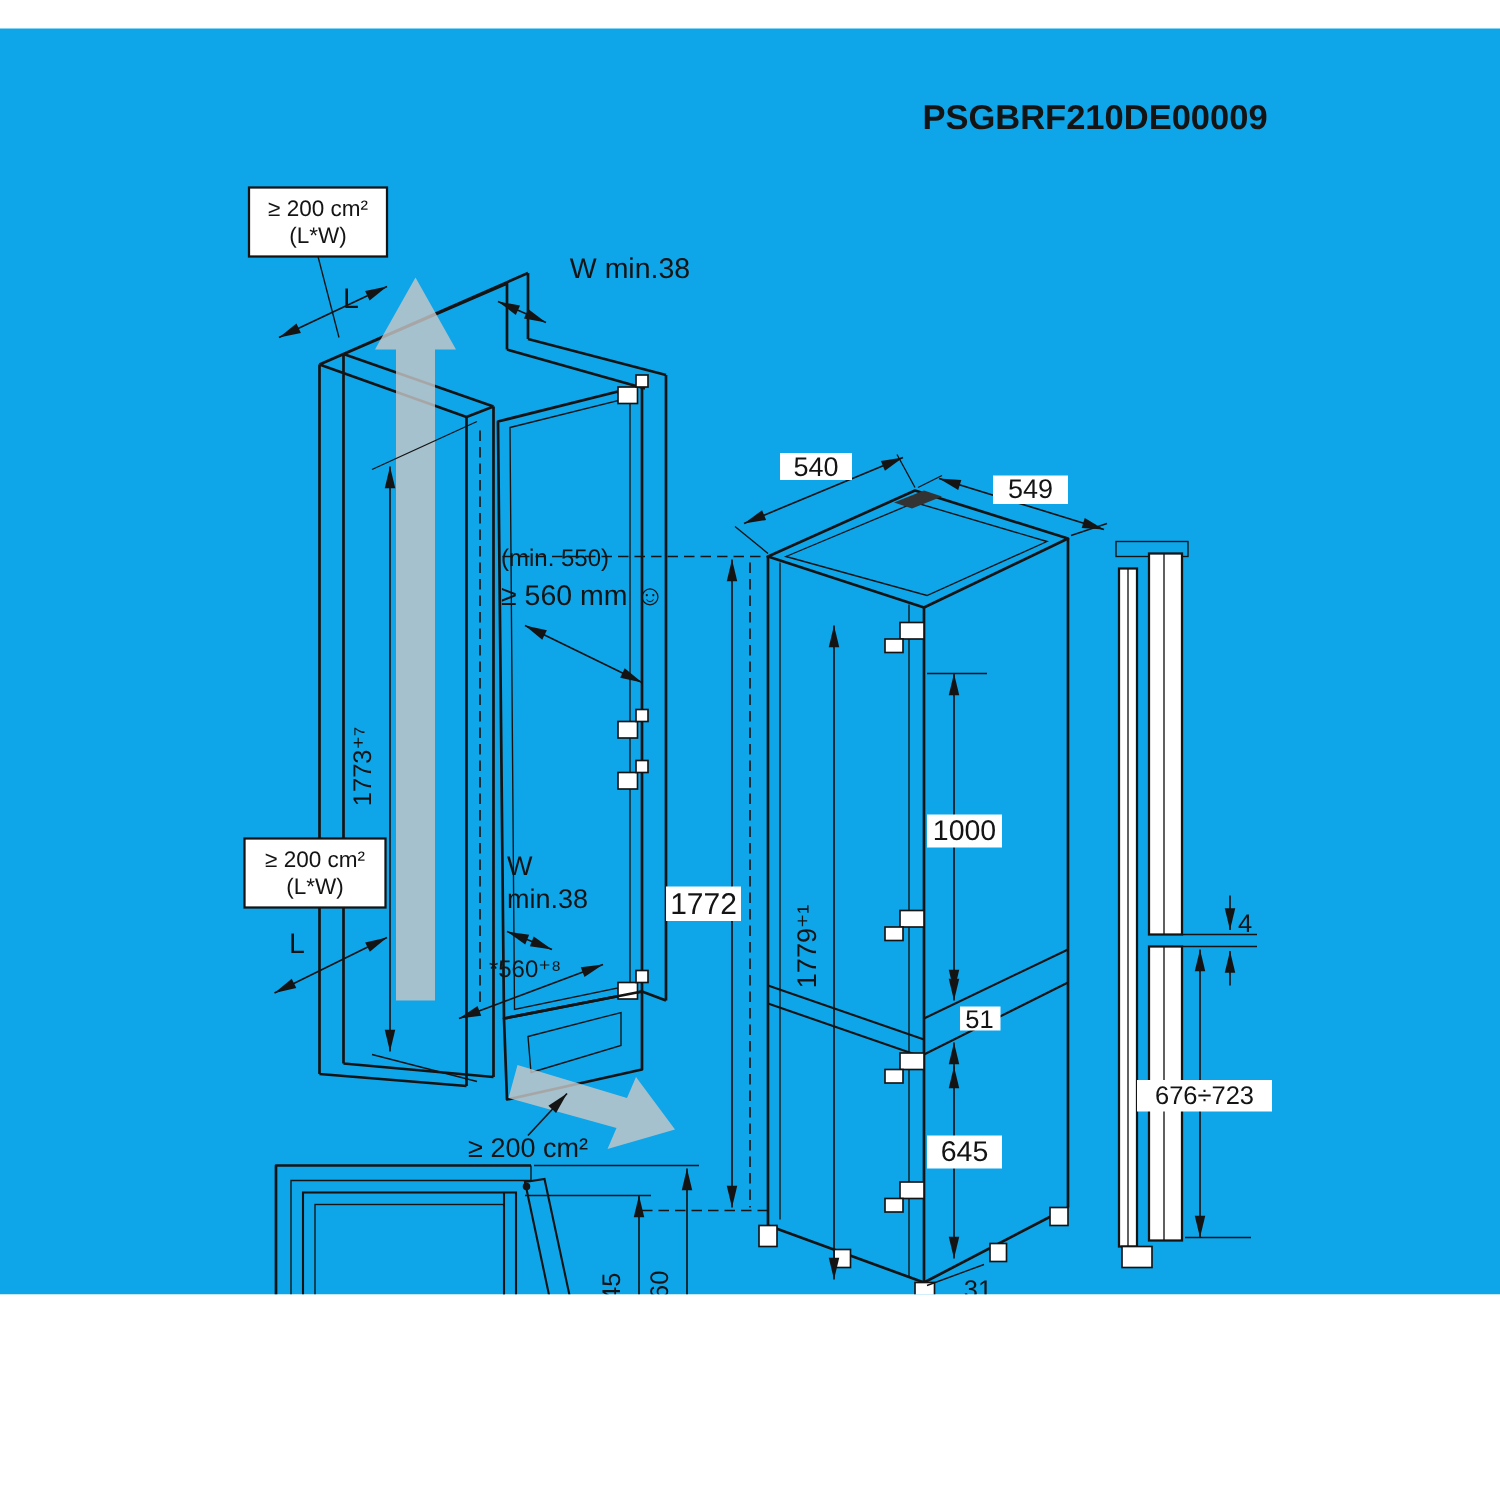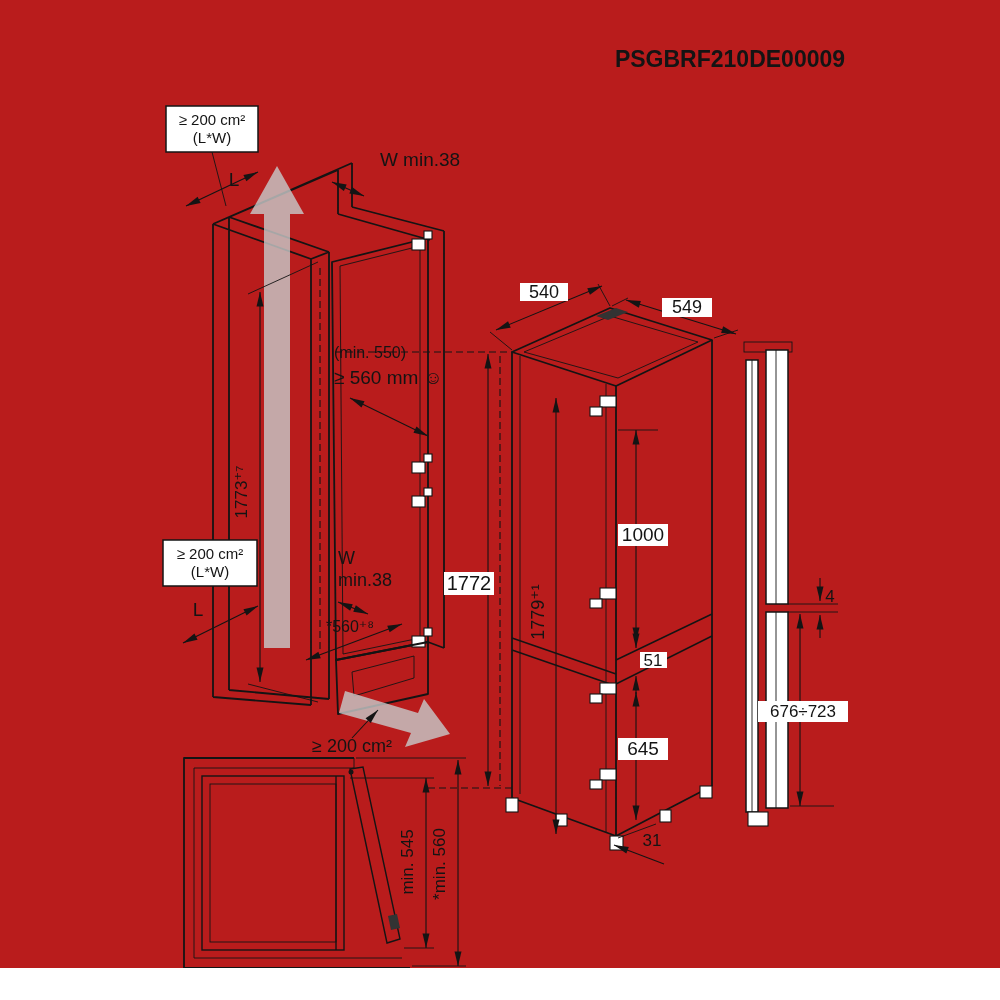--- a/index.html
+++ b/index.html
@@ -1,16 +1,16 @@
 <!DOCTYPE html>
 <html><head>
 <meta charset="utf-8">
 <style>
   html,body{margin:0;padding:0;background:#fff;}
-  .canvas{position:relative;width:1000px;height:968px;background:#b91c1c;overflow:hidden;}
+  .canvas{position:relative;width:1000px;height:844px;background:#0ea5e9;overflow:hidden;margin-top:19px;}
   svg{position:absolute;left:0;top:0;}
   .t{font-family:"Liberation Sans","DejaVu Sans",sans-serif;fill:#141414;}
   .ttl{font-size:23px;font-weight:bold;}
   .t15{font-size:15px}.t16{font-size:16px}.t17{font-size:17px}
   .t18{font-size:18px}.t19{font-size:19px}.t20{font-size:20px}
   .ln{fill:none;stroke:#141414;stroke-width:1.8;stroke-linejoin:round;}
   .ln2{fill:none;stroke:#141414;stroke-width:1.4;}
   .thin{fill:none;stroke:#141414;stroke-width:0.9;}
   .dim{fill:none;stroke:#141414;stroke-width:1.1;}
   .dash{fill:none;stroke:#141414;stroke-width:1.1;stroke-dasharray:7 4;}

